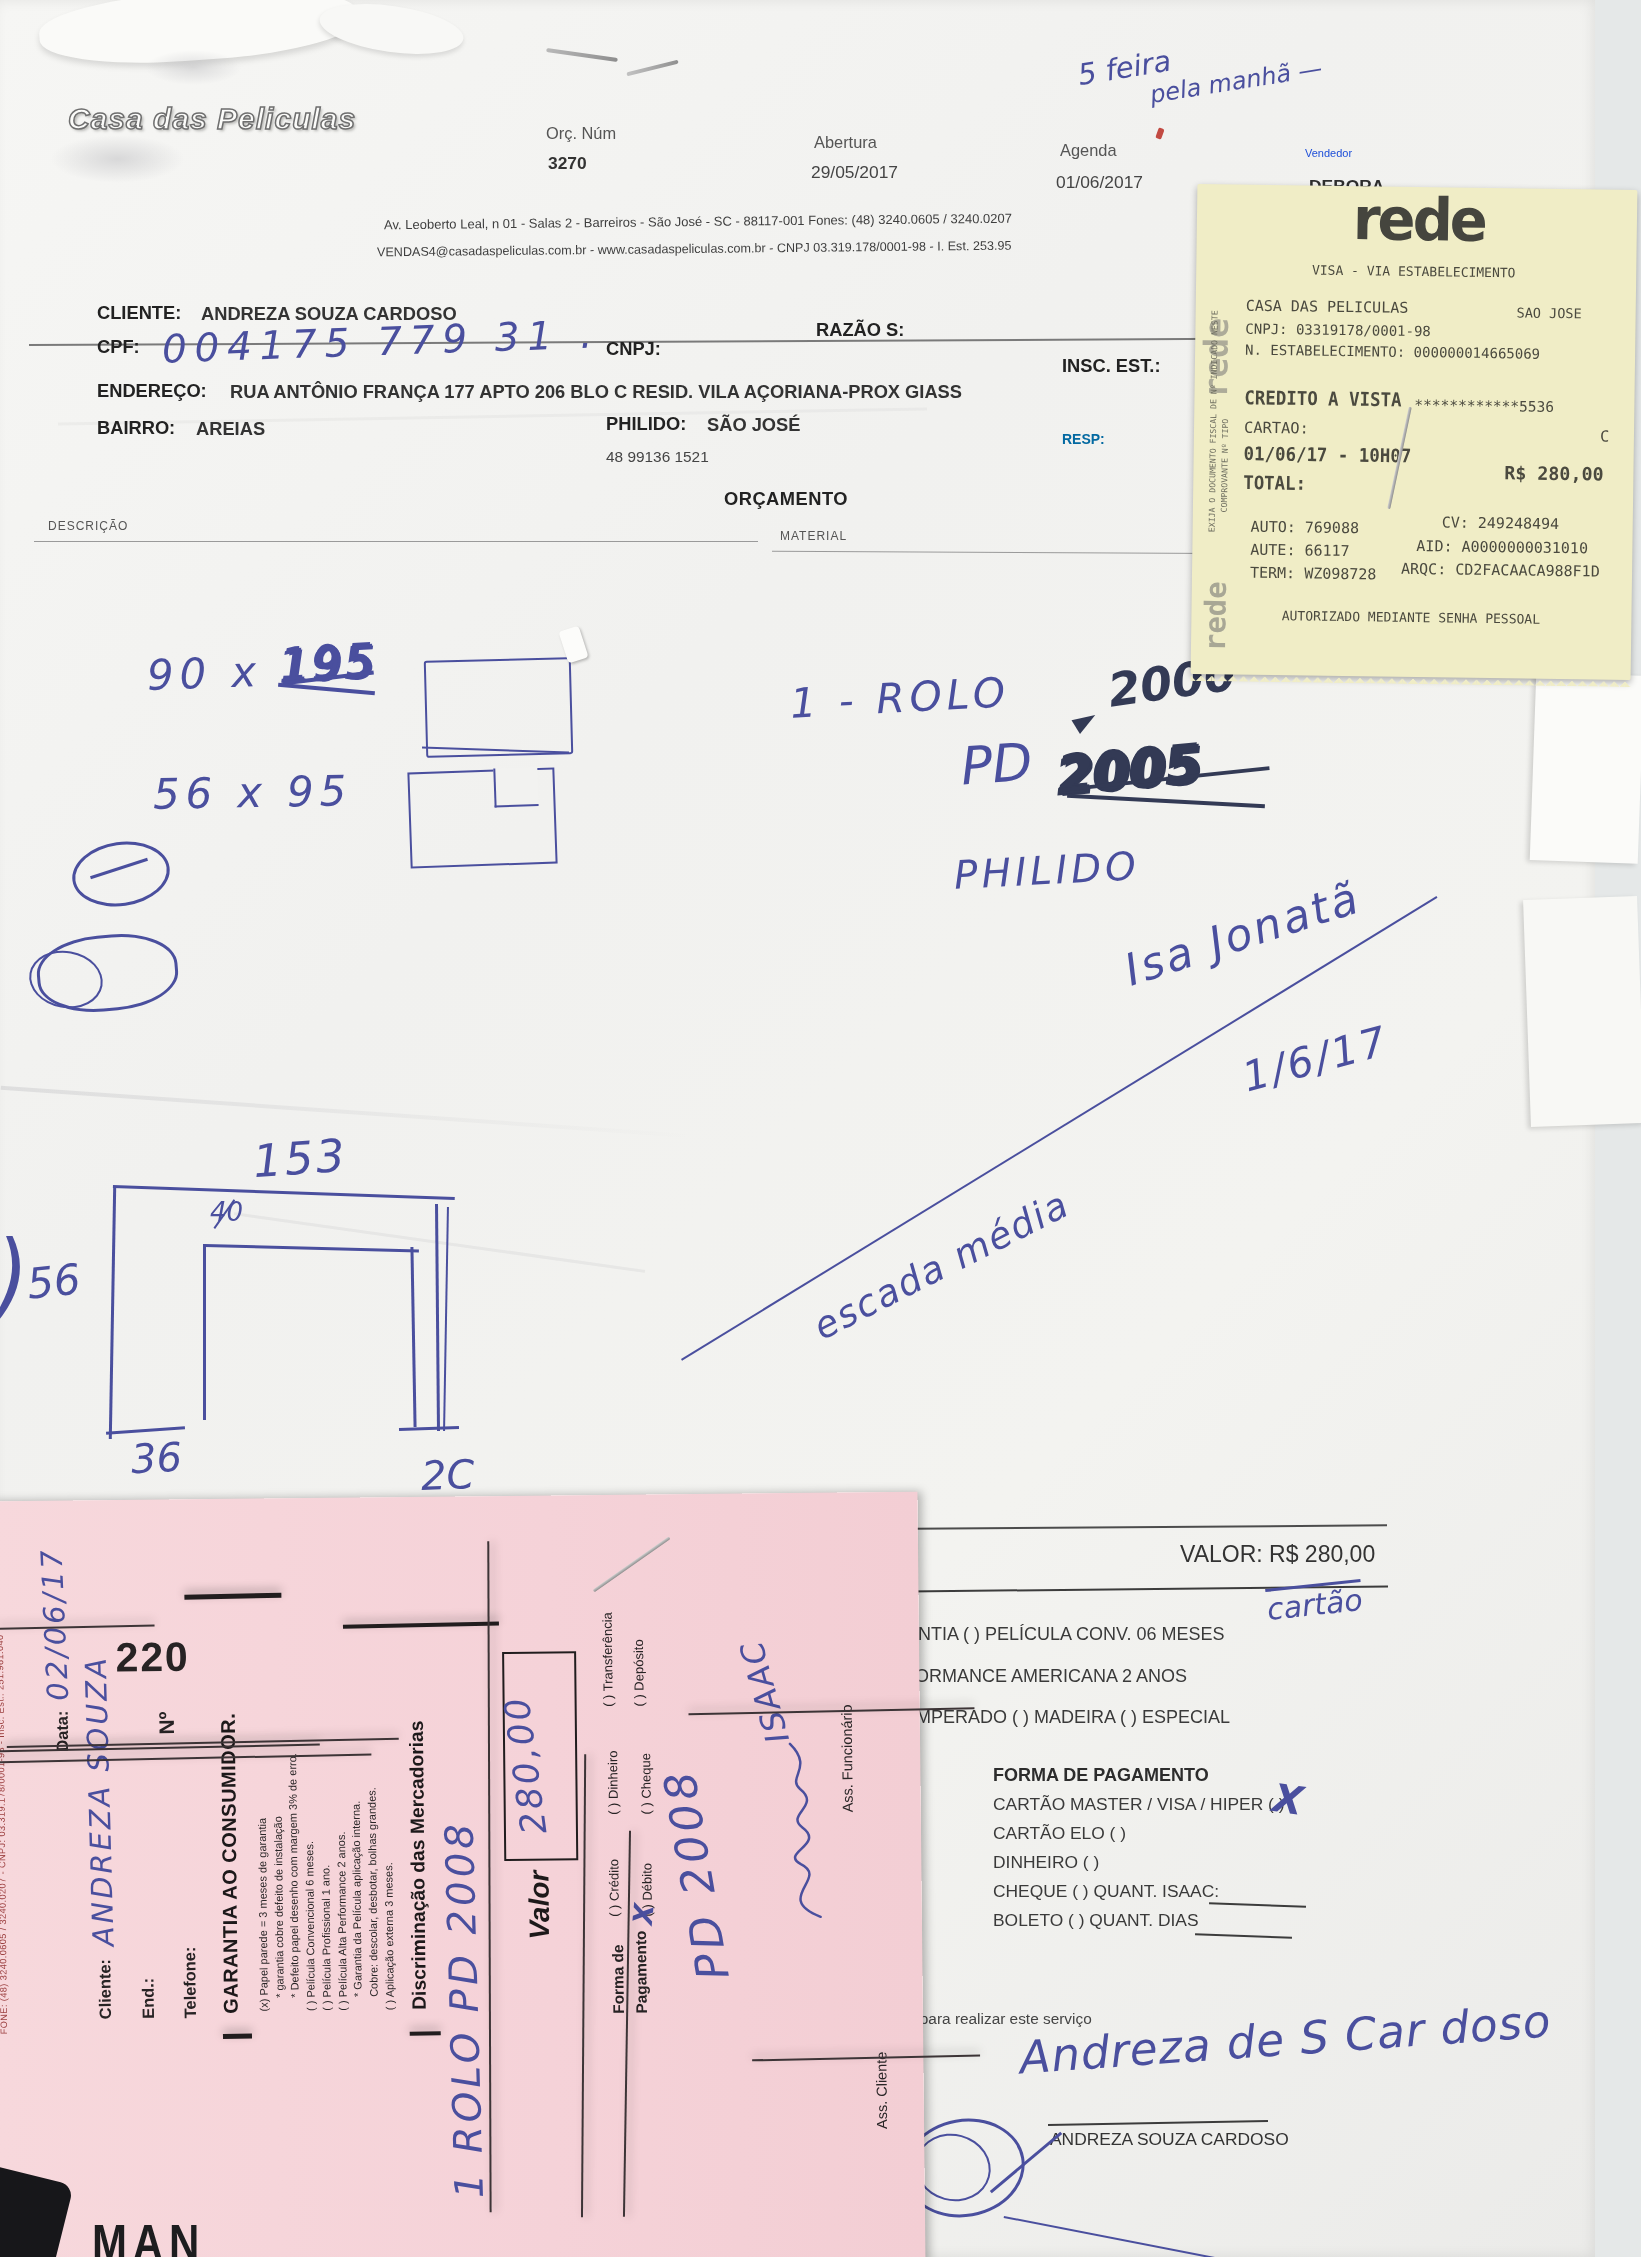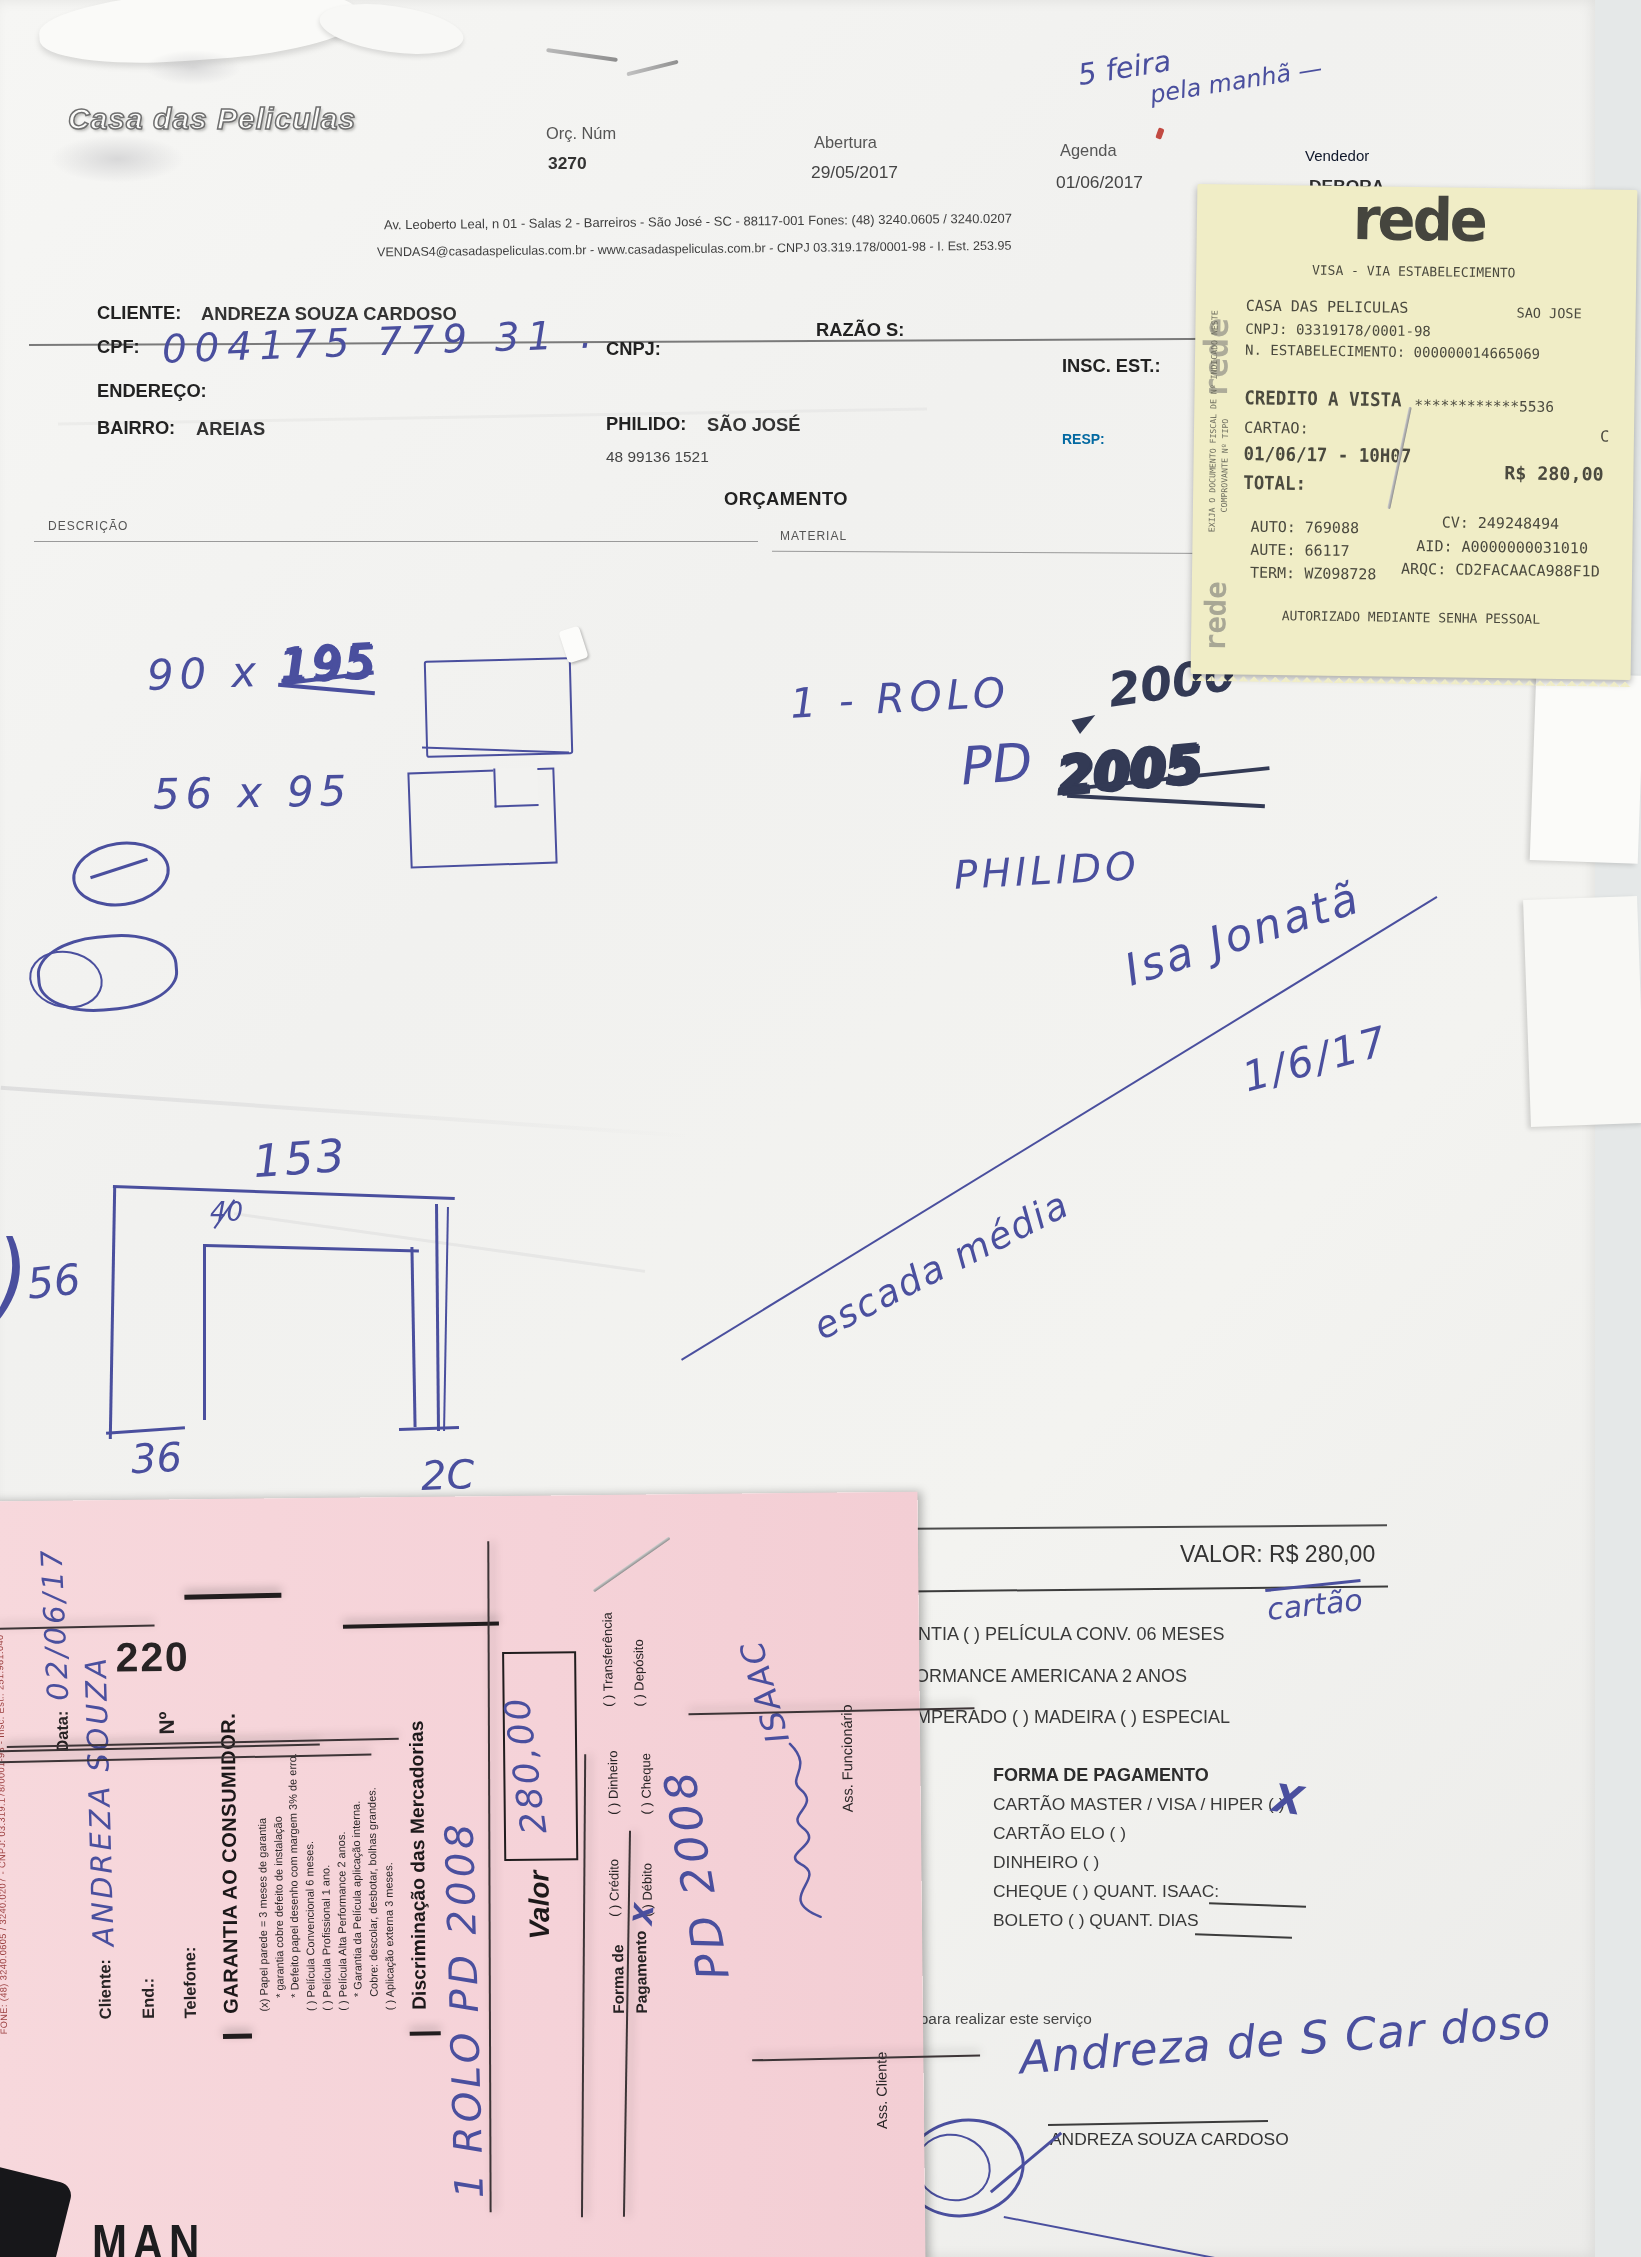--- a/index.html
+++ b/index.html
@@ -56,21 +56,21 @@
   <div class="crease" style="left:232px;top:1241px;width:415px;height:2.9px;background:rgba(110,110,122,.16);transform:rotate(8deg);"></div>
   <div class="crease" style="left:58px;top:415px;width:869px;height:2.9px;background:rgba(120,120,130,.12);transform:rotate(-1deg);"></div>
 
   <div class="abs logo" style="left:68px;top:102px;font-size:30px;">Casa das Peliculas</div>
   <div class="abs printed" style="left:546px;top:124px;font-size:16.4px;color:#555;">Orç. Núm</div>
   <div class="abs printed b" style="left:548px;top:153px;font-size:17.4px;color:#333;">3270</div>
   <div class="abs printed" style="left:814px;top:133px;font-size:16.4px;color:#555;">Abertura</div>
   <div class="abs printed" style="left:811px;top:162px;font-size:17.4px;color:#454545;">29/05/2017</div>
   <div class="abs printed" style="left:1060px;top:141px;font-size:16.4px;color:#555;">Agenda</div>
   <div class="abs printed" style="left:1056px;top:172px;font-size:17.4px;color:#454545;">01/06/2017</div>
-  <div class="abs printed" style="left:1305px;top:147px;font-size:15px;color:#0f172a;">Vendedor</div>
+  <div class="abs printed" style="left:1305px;top:147px;font-size:11px;color:#1d4ed8;">Vendedor</div>
   <div class="abs printed b" style="left:1309px;top:176px;font-size:17.4px;color:#2e2e2e;">DEBORA</div>
   <div class="abs" style="left:1157px;top:128px;width:5.8px;height:10.6px;background:#c24a42;transform:rotate(20deg);border-radius:1.9px;"></div>
 
   <div class="abs" style="left:1079px;top:39px;transform:rotate(-9deg);">
     <span class="hw" style="font-size:29px;">5 feira</span><br>
     <span class="hw" style="font-size:24px;margin-left:68px;">pela manhã —</span>
   </div>
 
   <div class="abs" style="left:546px;top:53px;width:72px;height:3.9px;background:linear-gradient(90deg,#b9b9b9,#8d8d8d);border-radius:2.9px;transform:rotate(8deg);"></div>
   <div class="abs" style="left:626px;top:66px;width:53px;height:3.9px;background:linear-gradient(90deg,#c2c2c2,#909090);border-radius:2.9px;transform:rotate(-14deg);"></div>
@@ -81,20 +81,21 @@
   <div class="gln" style="left:29px;top:340px;width:1570px;height:1.9px;background:#7a7a7a;transform:rotate(-.3deg);"></div>
 
   <div class="abs printed b" style="left:97px;top:302px;font-size:18.3px;color:#222;">CLIENTE:</div>
   <div class="abs printed" style="left:201px;top:303px;font-size:18.3px;font-weight:600;color:#333;">ANDREZA SOUZA CARDOSO</div>
   <div class="abs printed b" style="left:816px;top:319px;font-size:18.3px;color:#222;">RAZÃO S:</div>
   <div class="abs printed b" style="left:97px;top:336px;font-size:18.3px;color:#222;">CPF:</div>
   <div class="abs hw" style="left:162px;top:319px;font-size:39px;letter-spacing:7.7px;transform:rotate(-2deg);">004175 779 31 .</div>
   <div class="abs printed b" style="left:606px;top:338px;font-size:18.3px;color:#222;">CNPJ:</div>
   <div class="abs printed b" style="left:1062px;top:355px;font-size:18.3px;color:#222;">INSC. EST.:</div>
   <div class="abs printed b" style="left:97px;top:380px;font-size:18.3px;color:#222;">ENDEREÇO:</div>
+  <div class="abs printed nw" style="left:230px;top:381px;font-size:18.3px;font-weight:600;color:#333;">RUA ANTÔNIO FRANÇA 177 APTO 206 BLO C RESID. VILA AÇORIANA-PROX GIASS</div>
   <div class="abs printed b" style="left:97px;top:417px;font-size:18.3px;color:#222;">BAIRRO:</div>
   <div class="abs printed" style="left:196px;top:418px;font-size:18.3px;font-weight:600;color:#333;">AREIAS</div>
   <div class="abs printed b" style="left:606px;top:413px;font-size:18.3px;color:#222;">PHILIDO:</div>
   <div class="abs printed" style="left:707px;top:414px;font-size:18.3px;font-weight:600;color:#333;">SÃO JOSÉ</div>
   <div class="abs printed b" style="left:1062px;top:431px;font-size:14px;color:#0369a1;">RESP:</div>
   <div class="abs printed" style="left:606px;top:448px;font-size:15.4px;color:#444;">48 99136 1521</div>
 
   <div class="abs printed b" style="left:724px;top:488px;font-size:18.3px;letter-spacing:0.5px;color:#222;">ORÇAMENTO</div>
   <div class="abs printed" style="left:48px;top:519px;font-size:12px;letter-spacing:1px;color:#555;">DESCRIÇÃO</div>
   <div class="abs printed" style="left:780px;top:529px;font-size:12px;letter-spacing:1px;color:#555;">MATERIAL</div>

